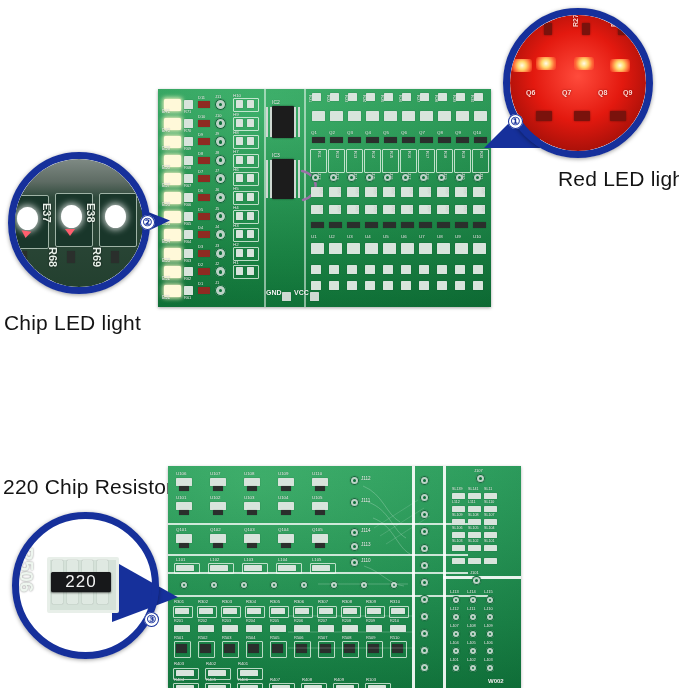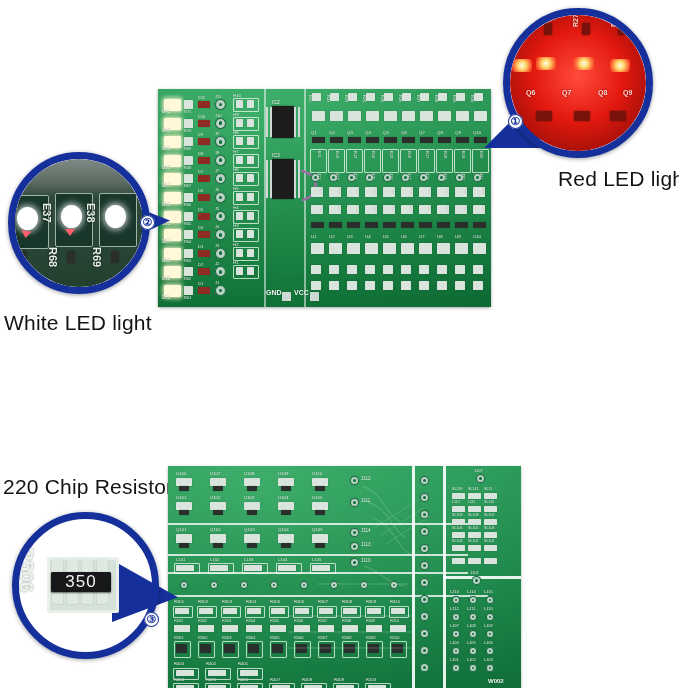--- a/index.html
+++ b/index.html
@@ -98,21 +98,21 @@
            box-shadow:0 0 1px rgba(0,0,0,.45);}
   .bigsilk{position:absolute;color:#eef6ef;font-weight:700;font-size:19px;
            transform:rotate(90deg);transform-origin:left top;white-space:nowrap;
            text-shadow:0 0 2px rgba(0,0,0,.5);}
 </style>
 </head>
 <body>
 
 <div class="stage">
 
-  <div class="caption" id="cap-white">White LED light</div>
+  <div class="caption" id="cap-white">Chip LED light</div>
   <div class="caption" id="cap-red">Red LED light</div>
   <div class="caption" id="cap-220">220 Chip Resistor</div>
 
   <div class="pcb" id="pcb-top">
 
     <div class="trace" style="left:106px;top:0;width:2px;height:218px;background:rgba(255,255,255,.5);"></div>
     <div class="trace" style="left:146px;top:0;width:2px;height:218px;background:rgba(255,255,255,.5);"></div>
 
     <div id="top-left-col">
         <div class="wled" style="left:6px;top:10px;width:17px;height:12px;"></div>
@@ -945,20 +945,20 @@
       <div class="inner">
         <div class="chipframe" style="left:28px;top:38px;width:66px;height:50px;"></div>
         <div class="chippad" style="left:33px;top:41px;width:11px;height:13px;"></div>
         <div class="chippad" style="left:48px;top:41px;width:11px;height:13px;"></div>
         <div class="chippad" style="left:63px;top:41px;width:11px;height:13px;"></div>
         <div class="chippad" style="left:78px;top:41px;width:11px;height:13px;"></div>
         <div class="chippad" style="left:33px;top:72px;width:11px;height:13px;"></div>
         <div class="chippad" style="left:48px;top:72px;width:11px;height:13px;"></div>
         <div class="chippad" style="left:63px;top:72px;width:11px;height:13px;"></div>
         <div class="chippad" style="left:78px;top:72px;width:11px;height:13px;"></div>
-        <div class="chip220" style="left:32px;top:53px;width:60px;height:20px;">350</div>
+        <div class="chip220" style="left:32px;top:53px;width:60px;height:20px;">220</div>
         <div class="bigsilk" style="left:18px;top:28px;">R506</div>
       </div>
     </div>
     <div class="badge" style="left:144px;top:612px;">③</div>
   </div>
 
 </div>
 
 </body></html>

